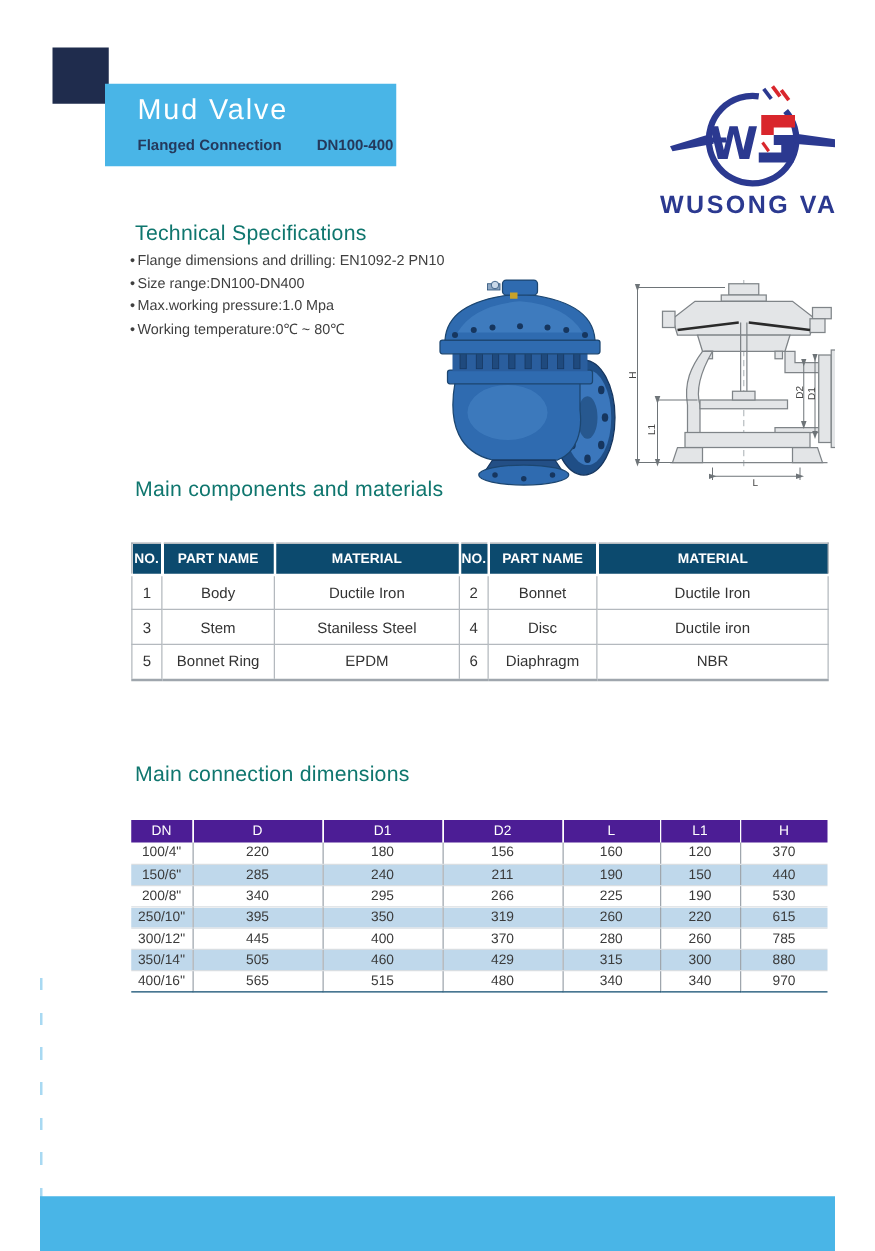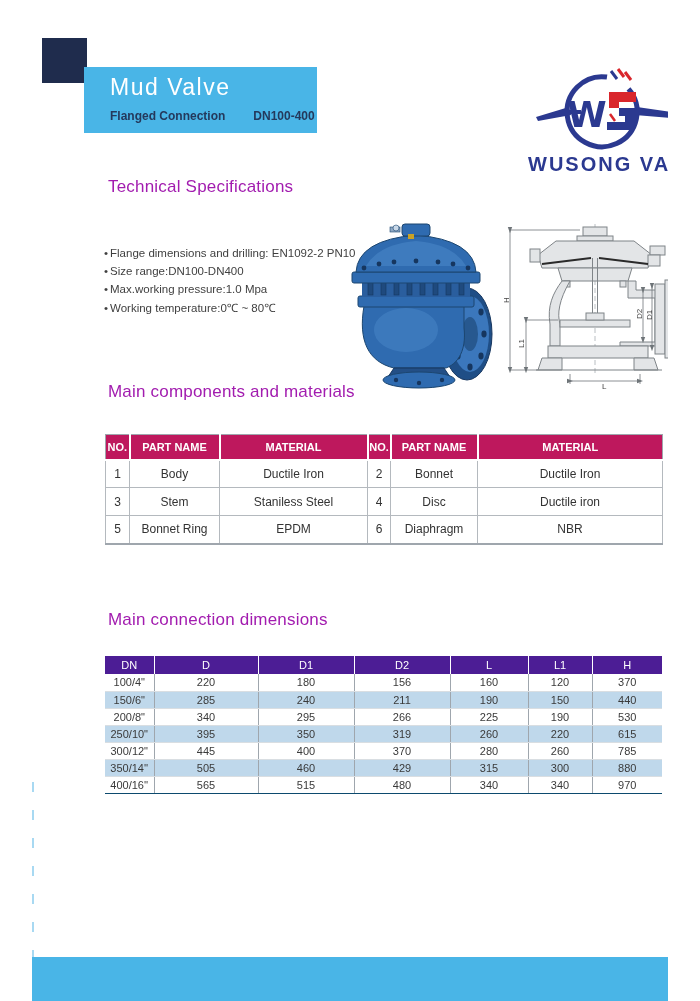--- a/index.html
+++ b/index.html
@@ -13,37 +13,37 @@
   .corner-square { position:absolute; left:10px; top:38px; width:45px; height:45px; background:#1F2C4D; }
   
   .header-block { position:absolute; left:52px; top:67px; width:233px; height:66px; background:#49B5E7; }
   .header-title { position:absolute; left:26px; top:7px; font-size:23px; letter-spacing:1.5px; color:#ffffff; }
   .header-sub { position:absolute; left:26px; top:42px; font-size:12px; font-weight:bold; color:#24395C; display:flex; gap:28px; white-space:nowrap;align-items:flex-end; }
   
   .logo-wrap { position:absolute; left:503px; top:64px; width:140px; height:96px; }
   .brand-name { position:absolute; left:496px; top:153px; width:154px; text-align:center;
     font-size:20px; font-weight:bold; letter-spacing:2px; color:#2B3990; white-space:nowrap; }
   
-  .sec-heading { position:absolute; left:76px; color:#a21caf; font-size:17px; letter-spacing:0.2px; }
+  .sec-heading { position:absolute; left:76px; color:#0f766e; font-size:17px; letter-spacing:0.2px; }
   #h-tech { top:177px; }
   #h-comp { top:382px; }
   #h-dims { top:610px; }
   
-  .bullets { position:absolute; left:72px; top:200px; list-style:none;margin-top:44px; }
+  .bullets { position:absolute; left:72px; top:200px; list-style:none; }
   .bullets li { font-size:11.5px; color:#3F3F3F; line-height:18.2px; }
   .bullets li::before { content:"\2022"; margin-right:2px; color:#3F3F3F; }
   
   .valve-photo { position:absolute; left:302px; top:222px; }
   .valve-drawing { position:absolute; left:468px; top:224px; }
   
   table { border-collapse:collapse; table-layout:fixed; position:absolute; left:73px; }
   th, td { text-align:center; overflow:hidden; white-space:nowrap; }
   
   #comp-table { top:434px; width:557px; }
-  #comp-table th { background:#be185d; color:#ffffff; font-size:11px; font-weight:bold;
+  #comp-table th { background:#0c4a6e; color:#ffffff; font-size:11px; font-weight:bold;
     height:25px; border:2px solid #ffffff; border-top:1px solid #9FA6AD; }
   #comp-table th:first-child { border-left:1px solid #9FA6AD; }
   #comp-table th:last-child { border-right:1px solid #9FA6AD; }
   #comp-table td { font-size:12px; color:#333333; height:28px; border:1px solid #B4B9BE; background:#ffffff; }
   #comp-table tr:last-child td { border-bottom:2px solid #9FA6AD; }
   
   #dims-table { top:656px; width:557px; }
   #dims-table th { background:#4c1d95; color:#ffffff; font-size:11px; font-weight:normal;
     height:18px; border-left:1px solid #ffffff; border-right:1px solid #ffffff; }
   #dims-table th:first-child { border-left:none; }

